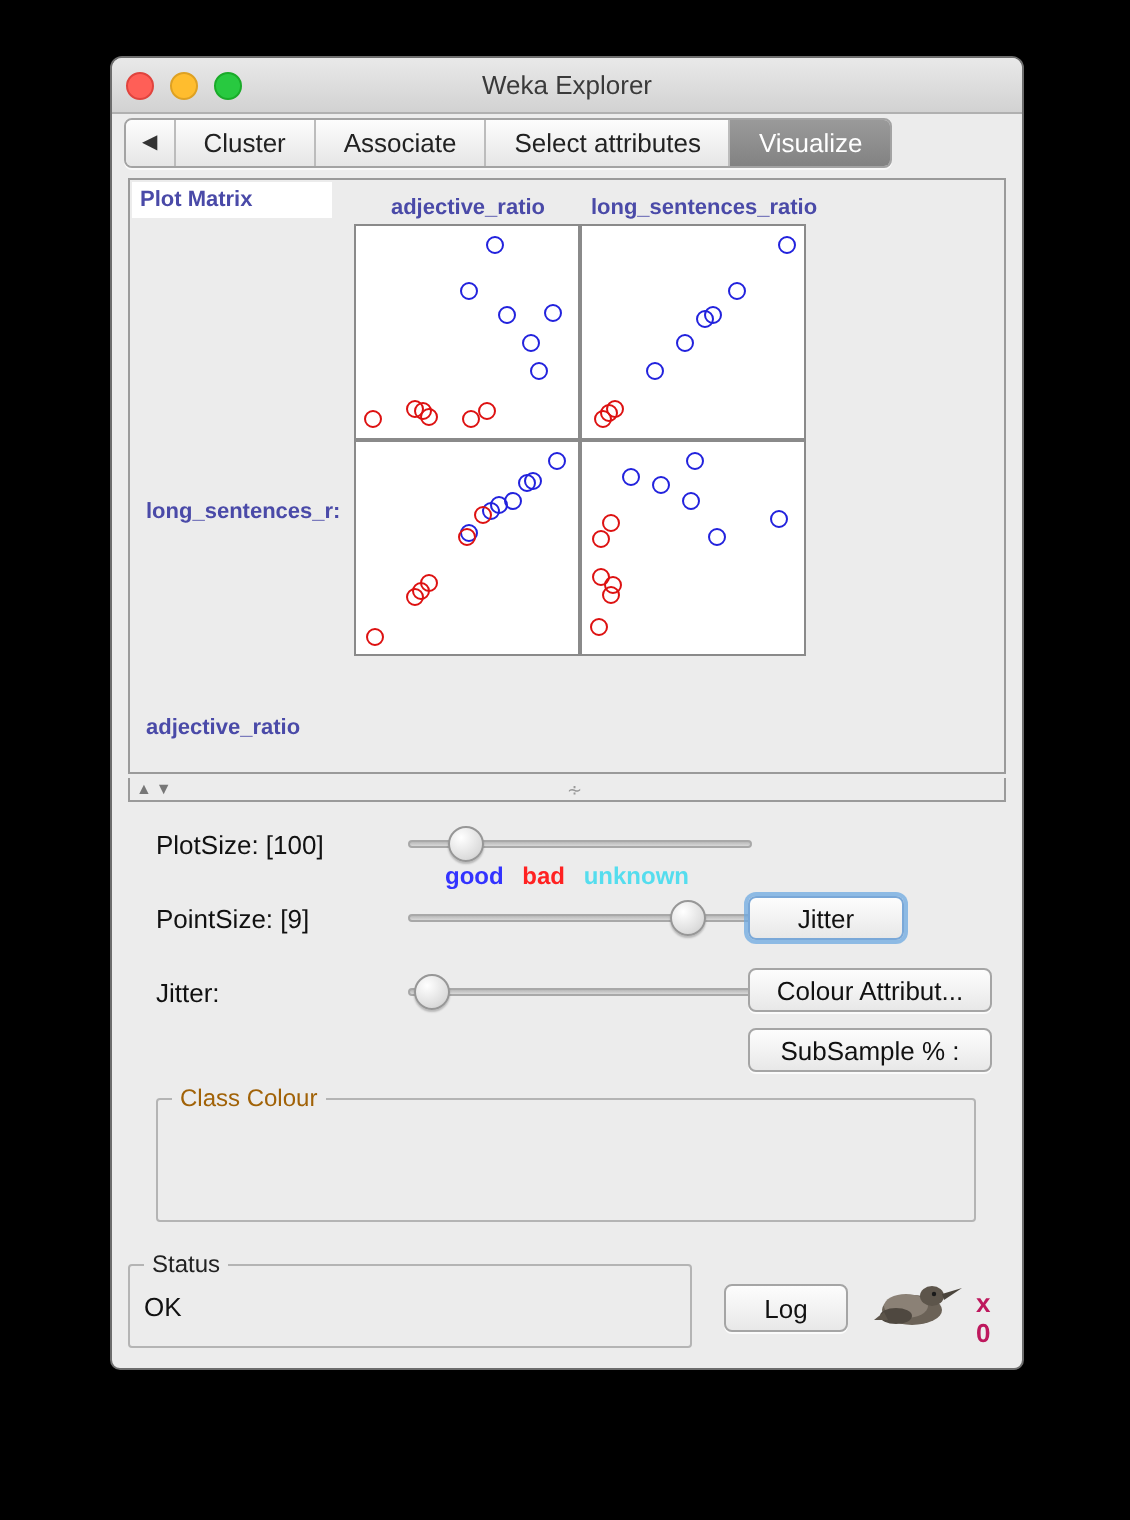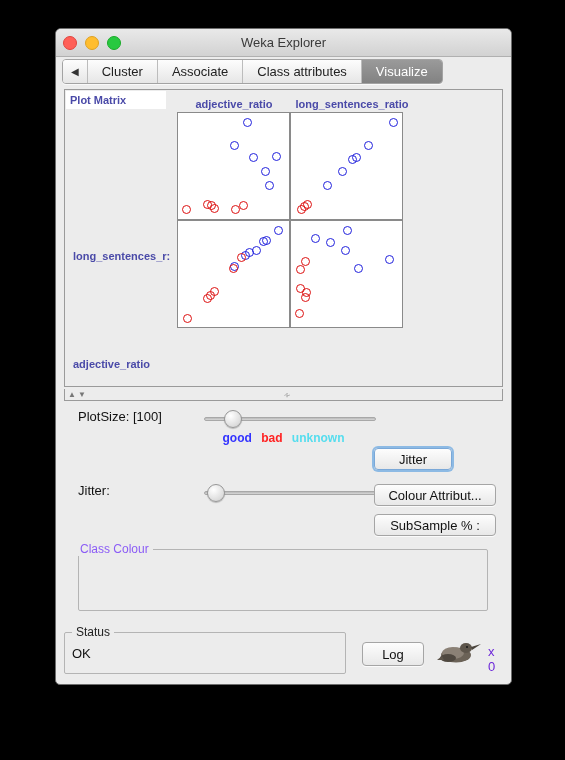--- a/index.html
+++ b/index.html
@@ -55,21 +55,21 @@
   .pt.bad{border-color:#dd1111;}
 
   
   #splitter{margin:2px 8px 0 8px;height:11px;border:1px solid #9a9a9a;
             border-top:none;background:#ececec;position:relative;}
   #sp-tri{position:absolute;left:3px;top:1px;font-size:8px;color:#777;letter-spacing:2px;}
   #sp-dot{position:absolute;left:50%;top:1px;font-size:9px;color:#999;}
 
   
   #controls{margin:0 8px;padding:8px 0 0 0;position:relative;height:210px;}
-  .ctlrow{position:absolute;left:0;height:26px;display:flex;align-items:flex-start;gap:32px;}
+  .ctlrow{position:absolute;left:0;height:26px;display:flex;align-items:center;gap:32px;}
   .ctllabel{font-size:13px;color:#111;width:108px;padding-left:14px;box-sizing:border-box;}
   .slider{position:relative;width:172px;height:20px;}
   .strack{position:absolute;left:0;right:0;top:8px;height:4px;
           background:linear-gradient(to bottom,#b9b9b9,#d8d8d8);
           border:1px solid #a8a8a8;border-radius:3px;box-sizing:border-box;}
   .sknob{position:absolute;top:1px;width:18px;height:18px;border-radius:50%;
          background:radial-gradient(circle at 35% 30%,#ffffff,#dcdcdc 70%,#c2c2c2);
          border:1px solid #979797;box-sizing:border-box;
          box-shadow:0 1px 1px rgba(0,0,0,.22);}
 
@@ -83,57 +83,57 @@
   #combo{position:absolute;left:14px;top:112px;width:268px;height:23px;
          background:linear-gradient(to bottom,#fdfdfd,#ebebeb);
          border:1px solid #a5a5a5;border-radius:4px;box-sizing:border-box;
          display:flex;align-items:center;padding-left:10px;font-size:13px;color:#111;}
   #combo-arrows{position:absolute;right:6px;top:2px;width:12px;height:19px;
                 display:flex;flex-direction:column;align-items:center;
                 justify-content:center;line-height:7px;font-size:8px;color:#555;}
 
   #classbox{position:absolute;left:14px;top:148px;width:410px;height:62px;
             border:1px solid #b4b4b4;border-radius:2px;box-sizing:border-box;}
-  #classbox-title{position:absolute;left:12px;top:141px;background:#ececec;
-                  padding:0 4px;font-size:12px;color:#8b5cf6;}
+  #classbox-title{position:absolute;left:22px;top:141px;background:#ececec;
+                  padding:0 4px;font-size:12px;color:#a16207;}
   #classlist{position:absolute;left:0;right:0;top:30px;text-align:center;font-size:12px;}
   .cls{font-weight:bold;margin:0 3px;}
 
   
   #statusarea{position:absolute;left:8px;right:8px;bottom:8px;height:48px;}
   #statusbox{position:absolute;left:0;top:4px;width:282px;height:42px;
              border:1px solid #b4b4b4;border-radius:2px;box-sizing:border-box;
              background:#ececec;}
   #status-title{position:absolute;left:8px;top:-3px;background:#ececec;
                 padding:0 4px;font-size:12px;color:#222;}
   #status-text{position:absolute;left:8px;top:18px;font-size:13px;color:#111;}
   #logbtn{position:absolute;left:298px;top:14px;width:62px;height:24px;}
   #bird{position:absolute;left:372px;top:10px;width:46px;height:28px;}
-  #birdcount{position:absolute;left:424px;top:16px;font-size:13px;color:#6d28d9;}
+  #birdcount{position:absolute;left:424px;top:16px;font-size:13px;color:#be185d;font-weight:bold;}
 </style>
 </head>
 <body>
 
 <div id="window">
 
   <div id="titlebar">
     <div id="lights">
       <div class="lt r"></div>
       <div class="lt y"></div>
       <div class="lt g"></div>
     </div>
     <div id="wtitle">Weka Explorer</div>
   </div>
 
   <div id="tabbar">
     <div class="tabwrap">
       <div class="tab arrow">◀</div>
       <div class="tab">Cluster</div>
       <div class="tab">Associate</div>
-      <div class="tab">Class attributes</div>
+      <div class="tab">Select attributes</div>
       <div class="tab sel">Visualize</div>
     </div>
   </div>
 
   <div id="vispanel">
     <div id="plotmatrix-label">Plot Matrix</div>
     <div class="hdrcell" style="left:110px;top:8px;width:118px;">adjective_ratio</div>
     <div class="hdrcell" style="left:222px;top:8px;width:130px;">long_sentences_ratio</div>
     <div class="rowlabel" style="left:8px;top:160px;width:104px;">long_sentences_r:</div>
     <div class="rowlabel" style="left:8px;top:268px;width:104px;">adjective_ratio</div>
@@ -203,20 +203,27 @@
   <div id="controls">
 
     <div class="ctlrow" style="top:8px;">
       <div class="ctllabel">PlotSize: [100]</div>
       <div class="slider">
         <div class="strack"></div>
         <div class="sknob" id="knob-plotsize" style="left: 20.02px;"></div>
       </div>
     </div>
 
+    <div class="ctlrow" style="top:45px;">
+      <div class="ctllabel">PointSize: [9]</div>
+      <div class="slider">
+        <div class="strack"></div>
+        <div class="sknob" id="knob-pointsize" style="left: 130.9px;"></div>
+      </div>
+    </div>
 
     <div class="ctlrow" style="top:82px;">
       <div class="ctllabel">Jitter:</div>
       <div class="slider">
         <div class="strack"></div>
         <div class="sknob" id="knob-jitter" style="left: 3.08px;"></div>
       </div>
     </div>
 
     <div class="btn focus" style="position:absolute;left:310px;top:47px;width:78px;">Jitter</div>

